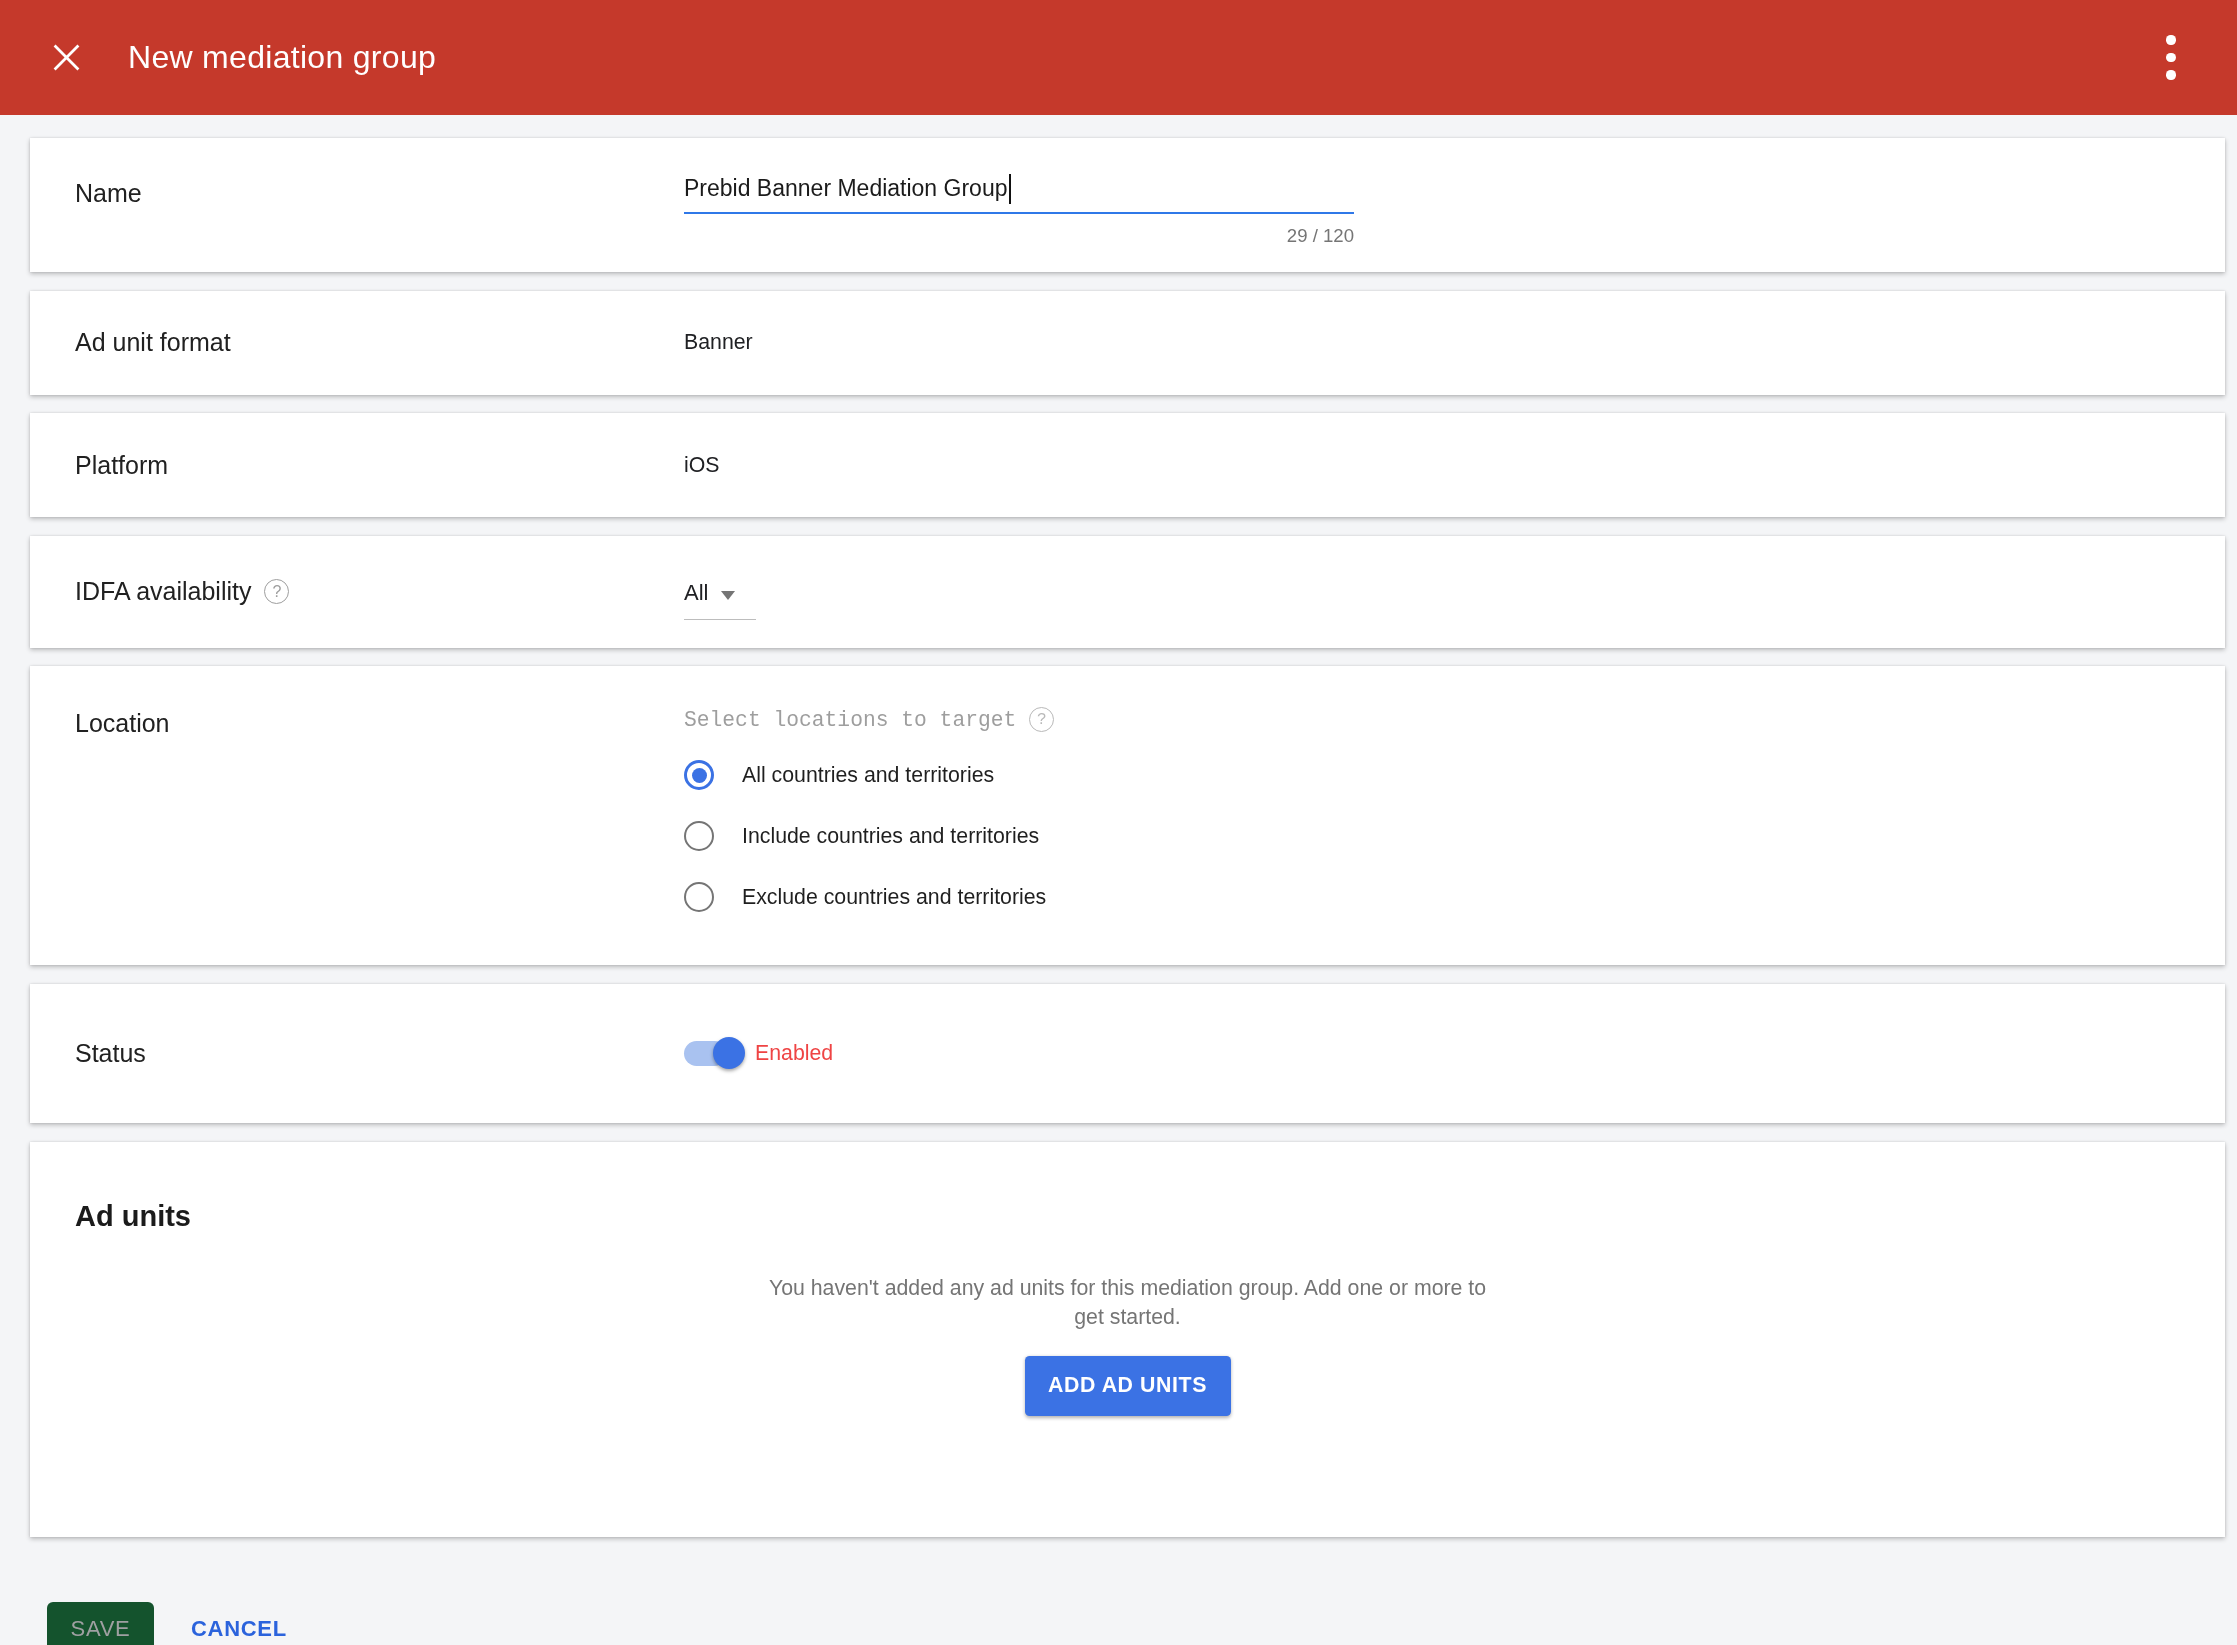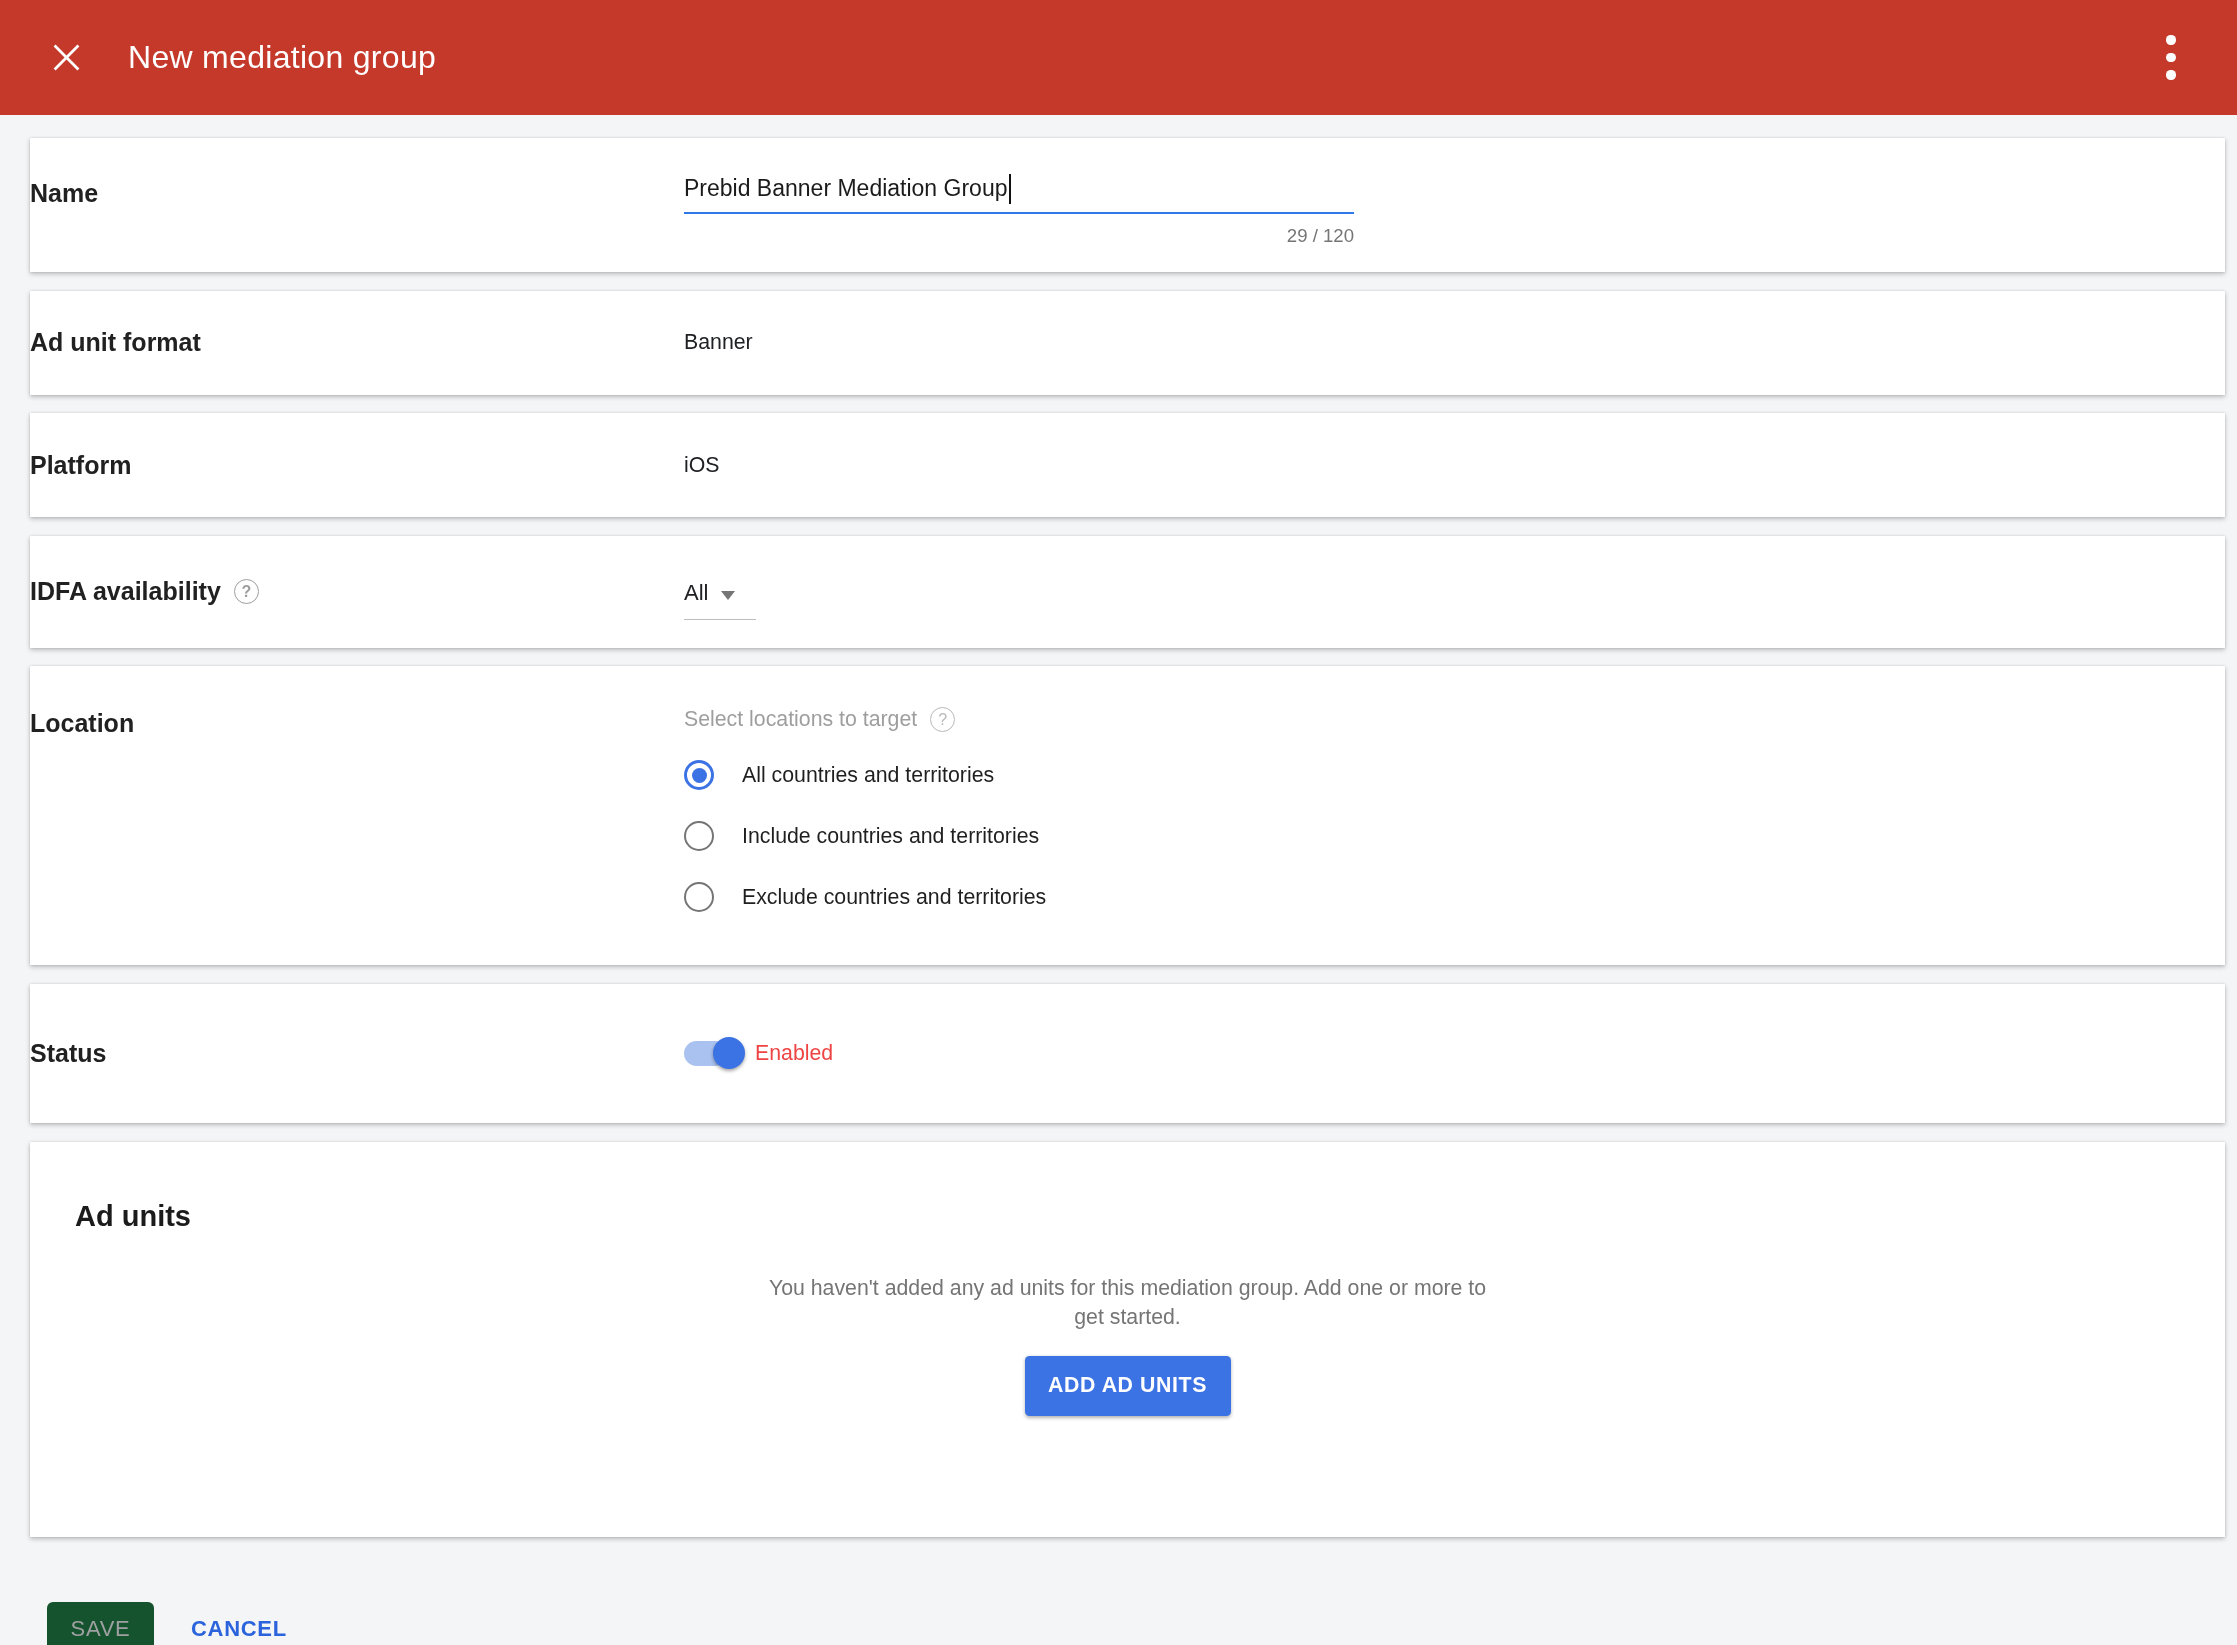--- a/index.html
+++ b/index.html
@@ -49,26 +49,26 @@
 
   
   .main { padding: 23px 12px 0 30px; }
   .card {
     background: #FFFFFF;
     box-shadow: 0 1.9px 4.6px rgba(0,0,0,0.24), 0 0 1.9px rgba(0,0,0,0.12);
     margin-bottom: 18.6px;
   }
   .label-col {
     width: 654px;
+    padding-left: 45px;
     flex-shrink: 0;
     font-size: 25px;
     color: #212121;
     display: flex;
     align-items: center;
-    font-weight: bold;
   }
   .row-card { display: flex; align-items: center; }
   .value-text { font-size: 21.3px; color: #202124; }
 
   
   .card-name { height: 134px; display: flex; }
   .card-name .label-col { align-items: flex-start; padding-top: 41px; }
   .name-field-wrap { padding-top: 33px; width: 670px; }
   .name-input {
     font-size: 23px; color: #1B1B1B;
@@ -119,21 +119,21 @@
     border-right: 7.4px solid transparent;
     border-top: 9.3px solid #757575;
     margin-left: 13px; margin-top: 3.7px;
   }
   .idfa-underline { width: 72px; border-bottom: 1.9px solid #BDBDBD; margin-top: 13px; }
 
   
   .card-location { height: 299px; display: flex; }
   .card-location .label-col { align-items: flex-start; padding-top: 43px; }
   .location-body { padding-top: 41px; }
-  .target-prompt { display: flex; font-size: 21.3px; color: #9E9E9E; }
+  .target-prompt { display: flex; align-items: center; font-size: 21.3px; color: #9E9E9E; font-family: Liberation Mono, monospace; }
   .radio-list { margin-top: 28px; }
   .radio-row {
     display: flex; align-items: center;
     height: 30px; margin-bottom: 31px;
     cursor: pointer;
   }
   .radio-circle {
     width: 30px; height: 30px;
     border-radius: 50%;
     border: 2.8px solid #757575;

